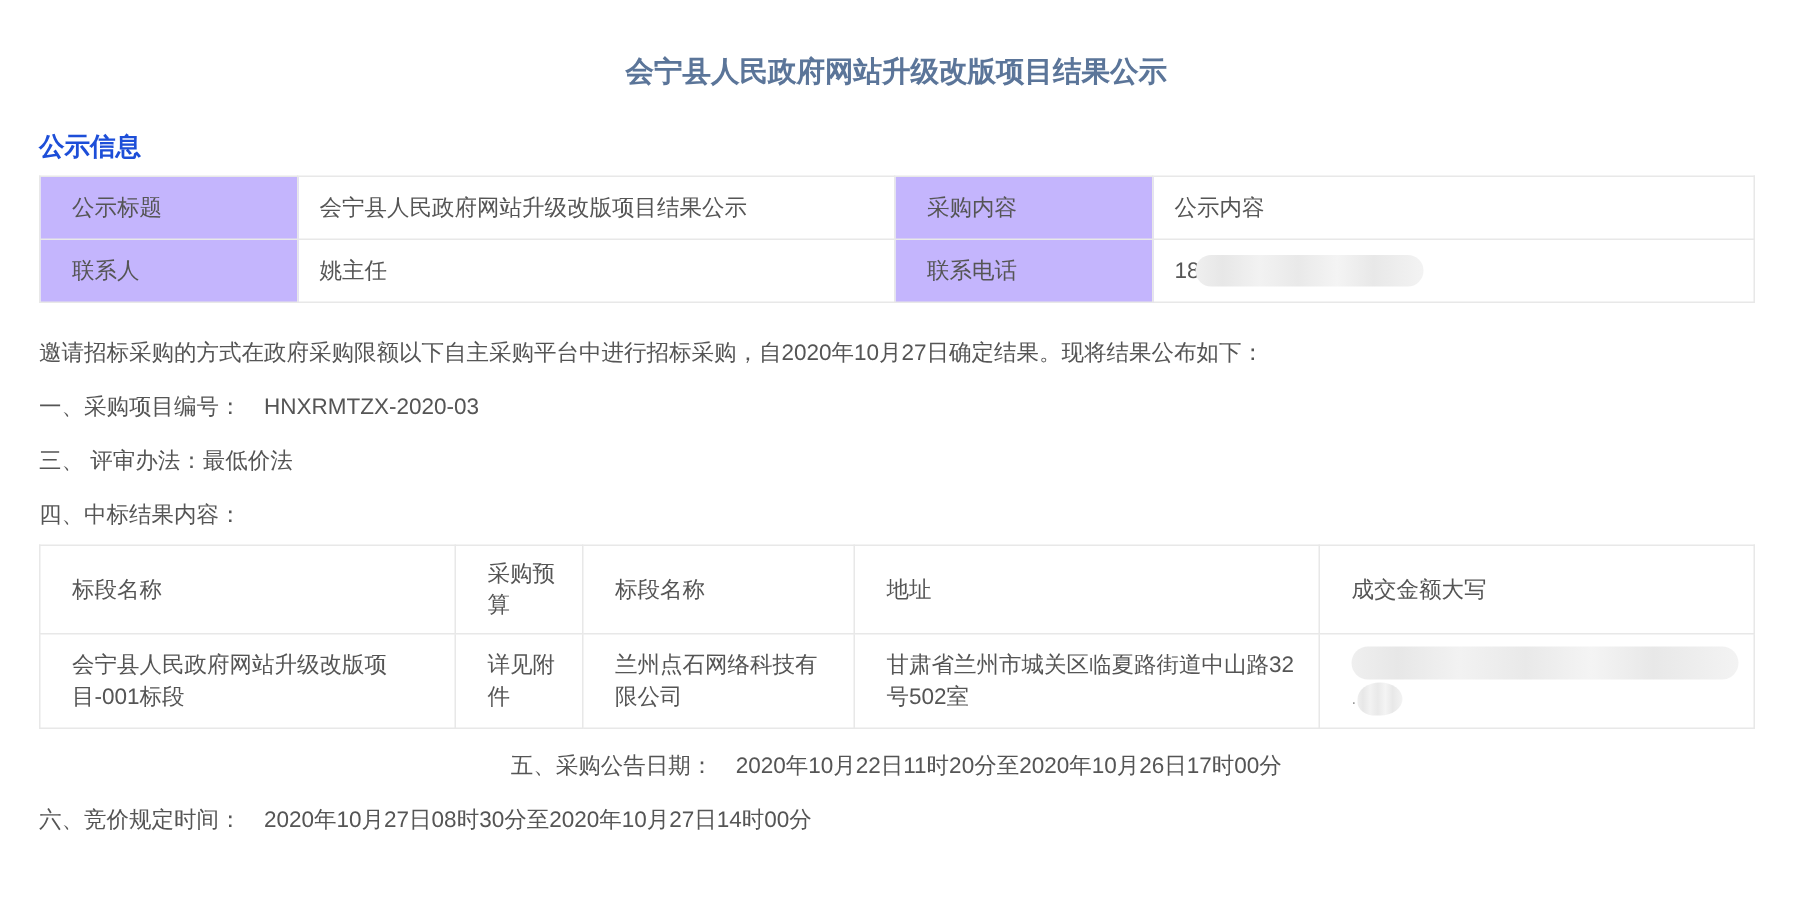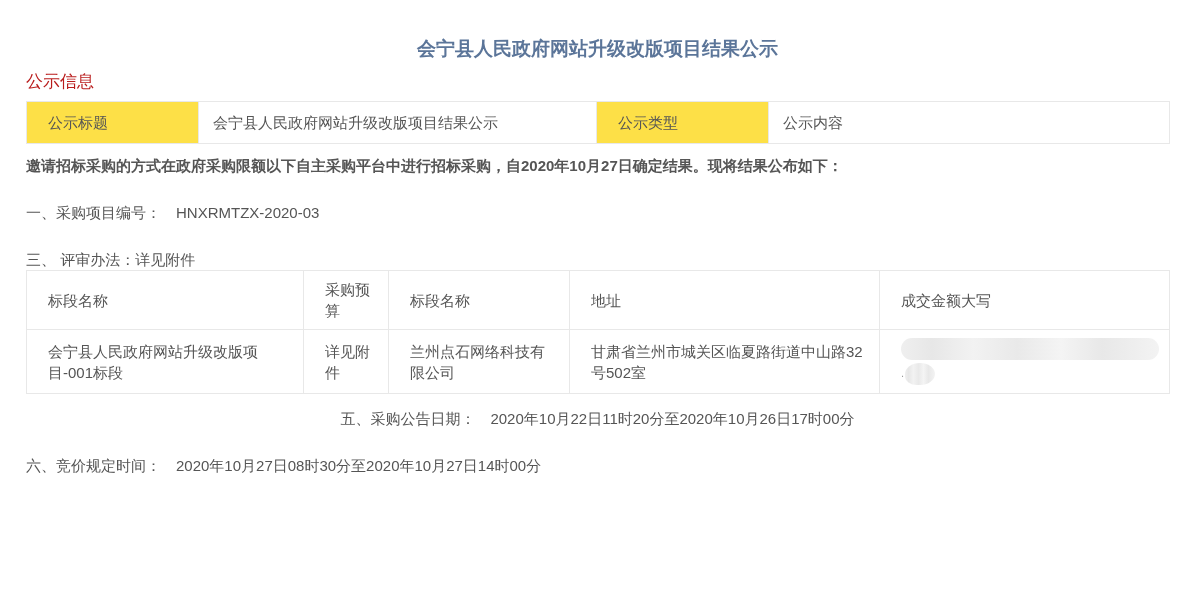--- a/index.html
+++ b/index.html
@@ -14,53 +14,53 @@
   .page-title {
     margin-top: 36px;
     text-align: center;
     font-size: 19px;
     font-weight: bold;
     color: #5b7599;
     line-height: 26px;
   }
 
   .section-heading {
-    margin: 10px 0 9px 0;
+    margin: 26px 0 9px 0;
     font-size: 17px;
-    font-weight: normal;
-    color: #b91c1c;
+    font-weight: bold;
+    color: #1d4ed8;
     line-height: 20px;
   }
 
   table { border-collapse: collapse; width: 1143px; table-layout: fixed; }
   td, th {
     border: 1px solid #e8e8e8;
     font-size: 15px;
     color: #555555;
     font-weight: normal;
     text-align: left;
     vertical-align: middle;
     line-height: 21px;
   }
 
   
   .info-table td { height: 42px; padding: 0 14px; }
-  .info-table td.lbl { background: #fde047; padding-left: 21px; }
+  .info-table td.lbl { background: #c4b5fd; padding-left: 21px; }
 
   
   .result-table th { height: 58px; padding: 8px 14px 8px 21px; }
   .result-table td { height: 61px; padding: 8px 14px 8px 21px; }
 
   .content-text {
     font-size: 15px;
     color: #555555;
     line-height: 20px;
   }
-  .intro { margin: 12px 0 0 0; font-weight: bold; }
-  .list-item { margin: 27px 0 0 0; }
+  .intro { margin: 24px 0 0 0; }
+  .list-item { margin: 16px 0 0 0; }
   .list-item.pre-table { margin-bottom: 9px; }
   .result-table { margin-top: 0; padding-left: 24px; }
   .after-table { margin-top: 15px; text-align: center; }
 
   
   .blur-chip {
     display: inline-block;
     height: 21px;
     border-radius: 11px;
     vertical-align: middle;
@@ -87,34 +87,43 @@
     <colgroup>
       <col style="width:172px">
         <col style="width:398px">
         <col style="width:172px">
         <col style="width:401px">
     </colgroup>
     <tbody>
       <tr>
         <td class="lbl">公示标题</td>
         <td>会宁县人民政府网站升级改版项目结果公示</td>
-        <td class="lbl">公示类型</td>
+        <td class="lbl">采购内容</td>
         <td>公示内容</td>
+      </tr>
+      <tr>
+        <td class="lbl">联系人</td>
+        <td>姚主任</td>
+        <td class="lbl">联系电话</td>
+        <td>
+          <span>18</span><span class="blur-chip chip-phone"></span>
+        </td>
       </tr>
     </tbody>
   </table>
 
 
   <p class="content-text intro">邀请招标采购的方式在政府采购限额以下自主采购平台中进行招标采购，自2020年10月27日确定结果。现将结果公布如下：</p>
 
   <p class="content-text list-item">一、采购项目编号：　HNXRMTZX-2020-03</p>
 
 
-  <p class="content-text list-item">三、 评审办法：详见附件</p>
+  <p class="content-text list-item">三、 评审办法：最低价法</p>
 
+  <p class="content-text list-item pre-table">四、中标结果内容：</p>
 
   <table class="result-table">
     <colgroup>
       <col style="width:277px">
         <col style="width:85px">
         <col style="width:181px">
         <col style="width:310px">
         <col style="width:290px">
     </colgroup>
     <thead>

